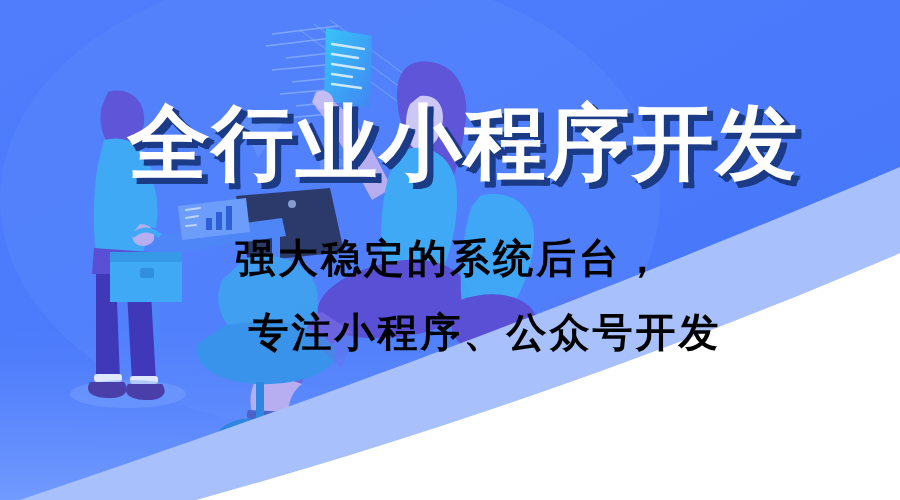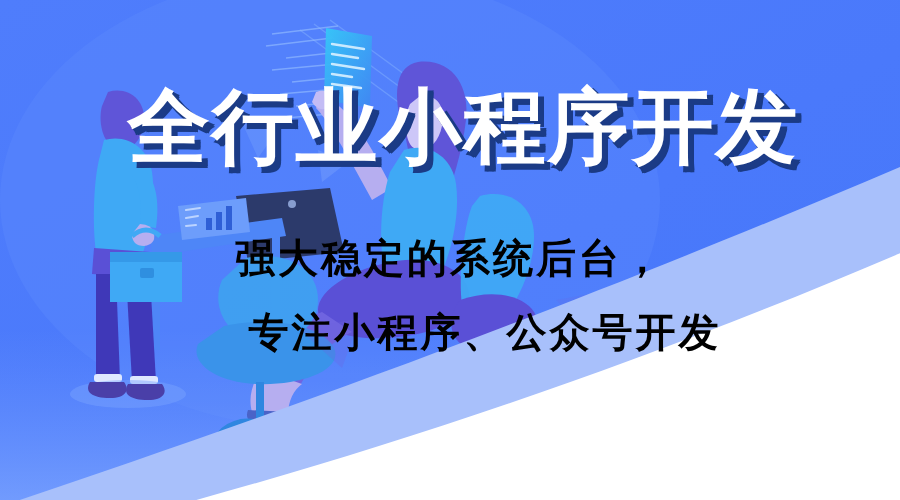--- a/index.html
+++ b/index.html
@@ -21,21 +21,21 @@
 
   
   .text-stack {
     position:absolute;
     left:0; top:0;
     width:900px; height:500px;
     pointer-events:none;
   }
   .headline {
     position:absolute;
-    left:0; top:86px;
+    left:0; top:102px;
     width:900px;
     text-align:center;
     font-size:82px;
     line-height:1;
     font-weight:bold;
     color:#ffffff;
     letter-spacing:2px;
     text-shadow:
        5px 5px 0 #1b3b86,
        6px 6px 0 #1b3b86,

